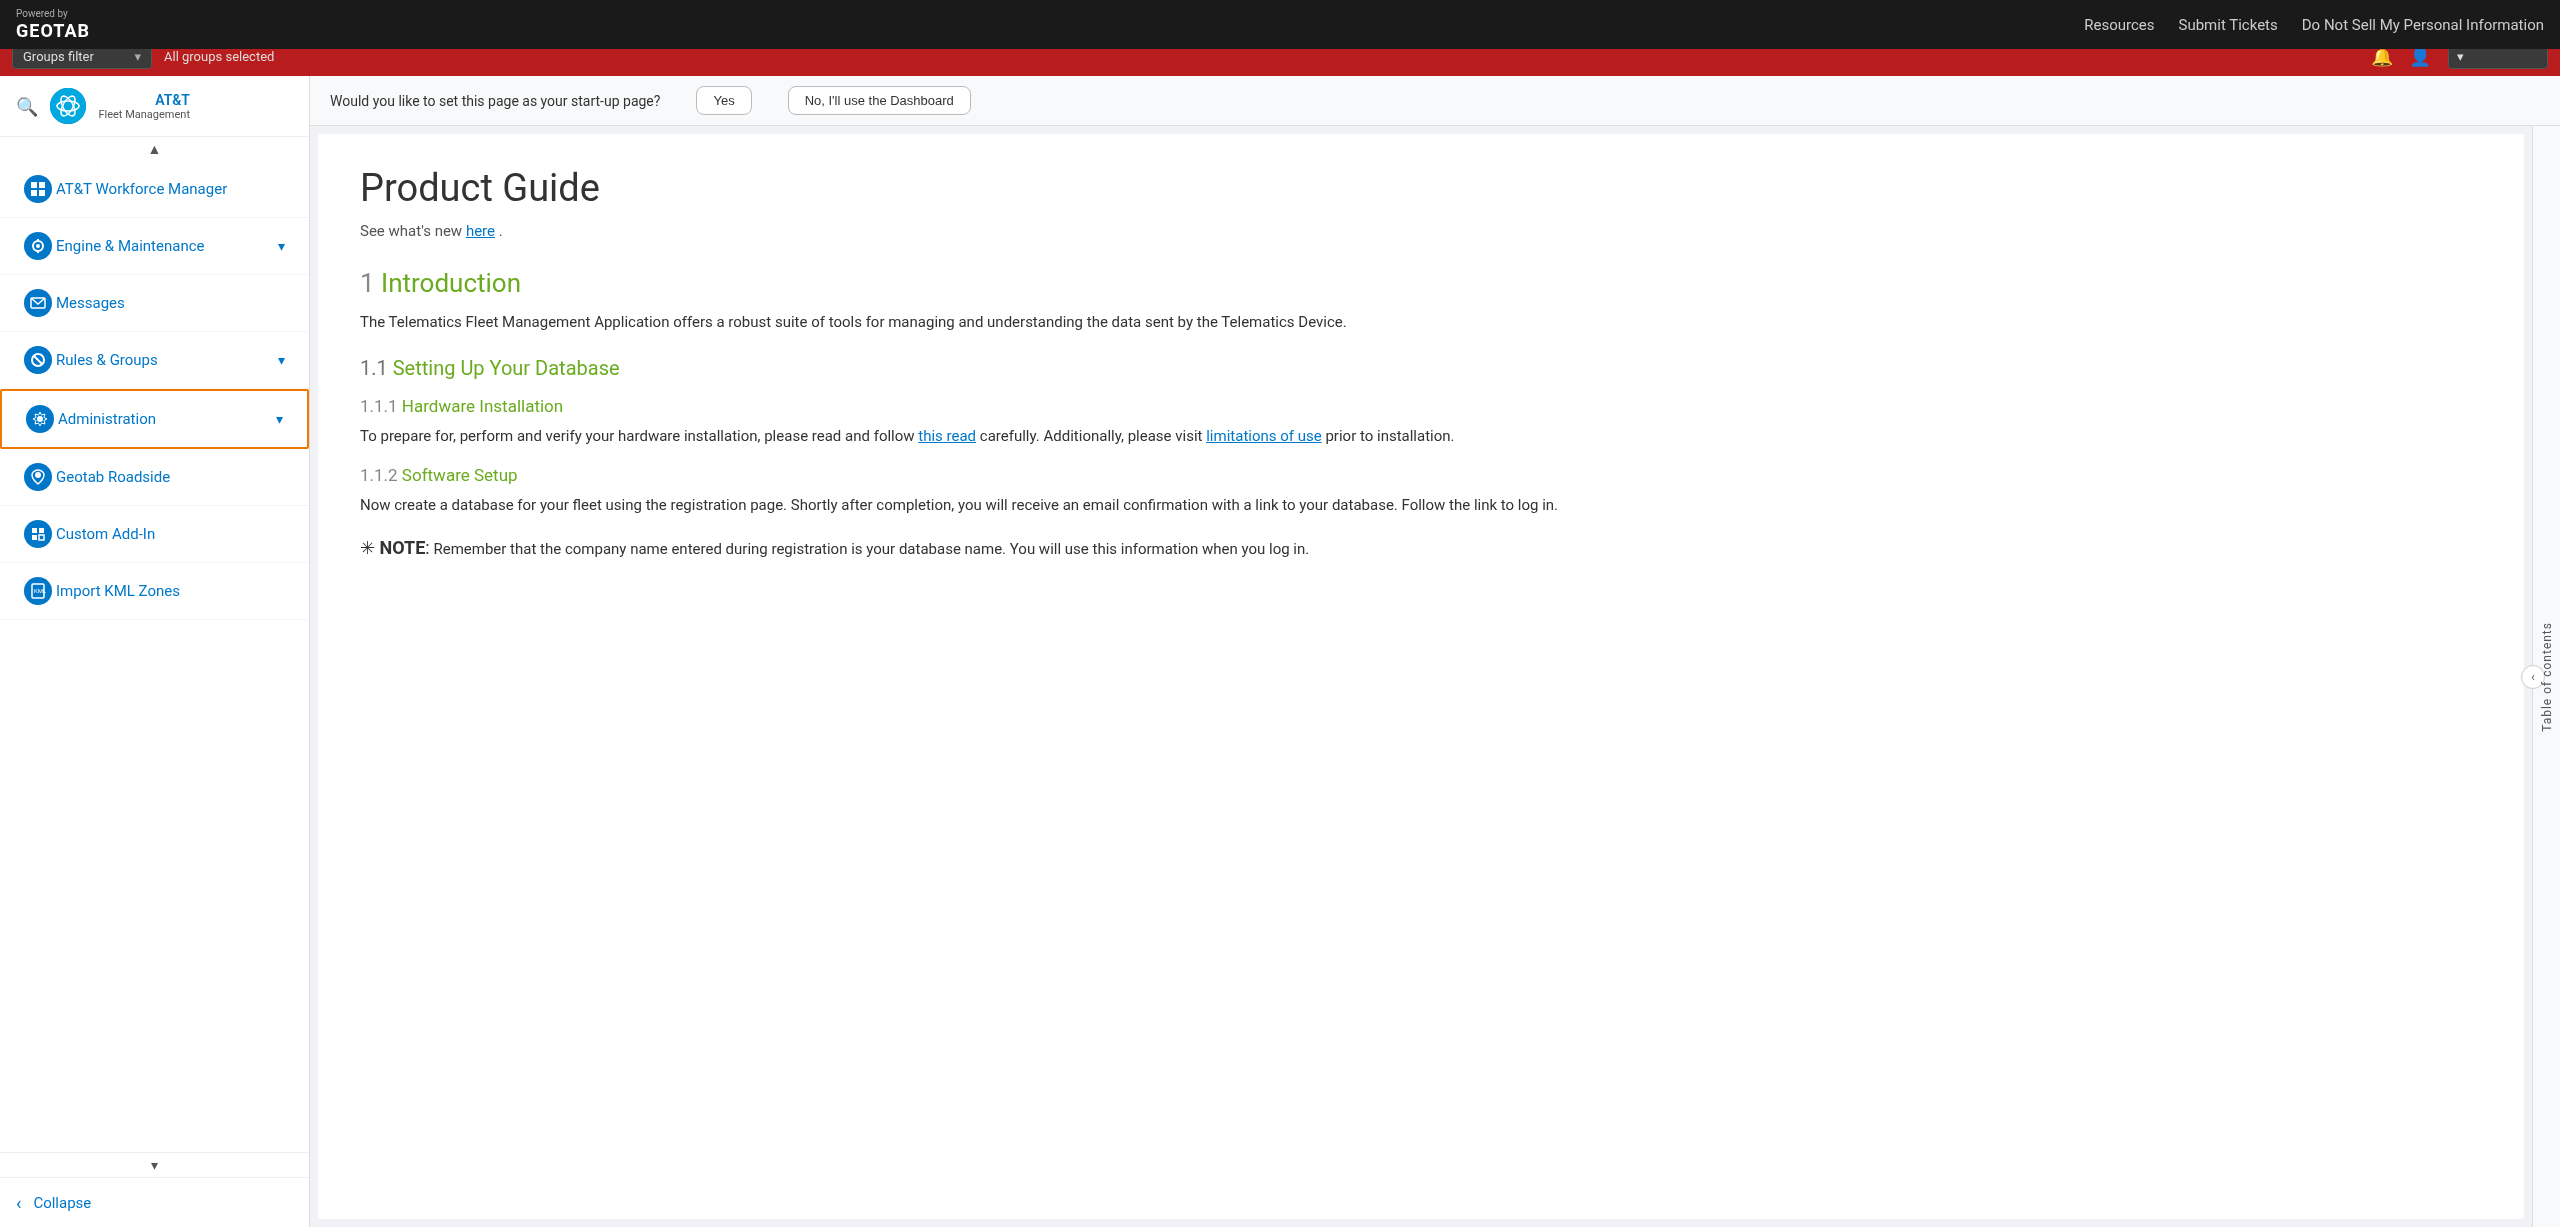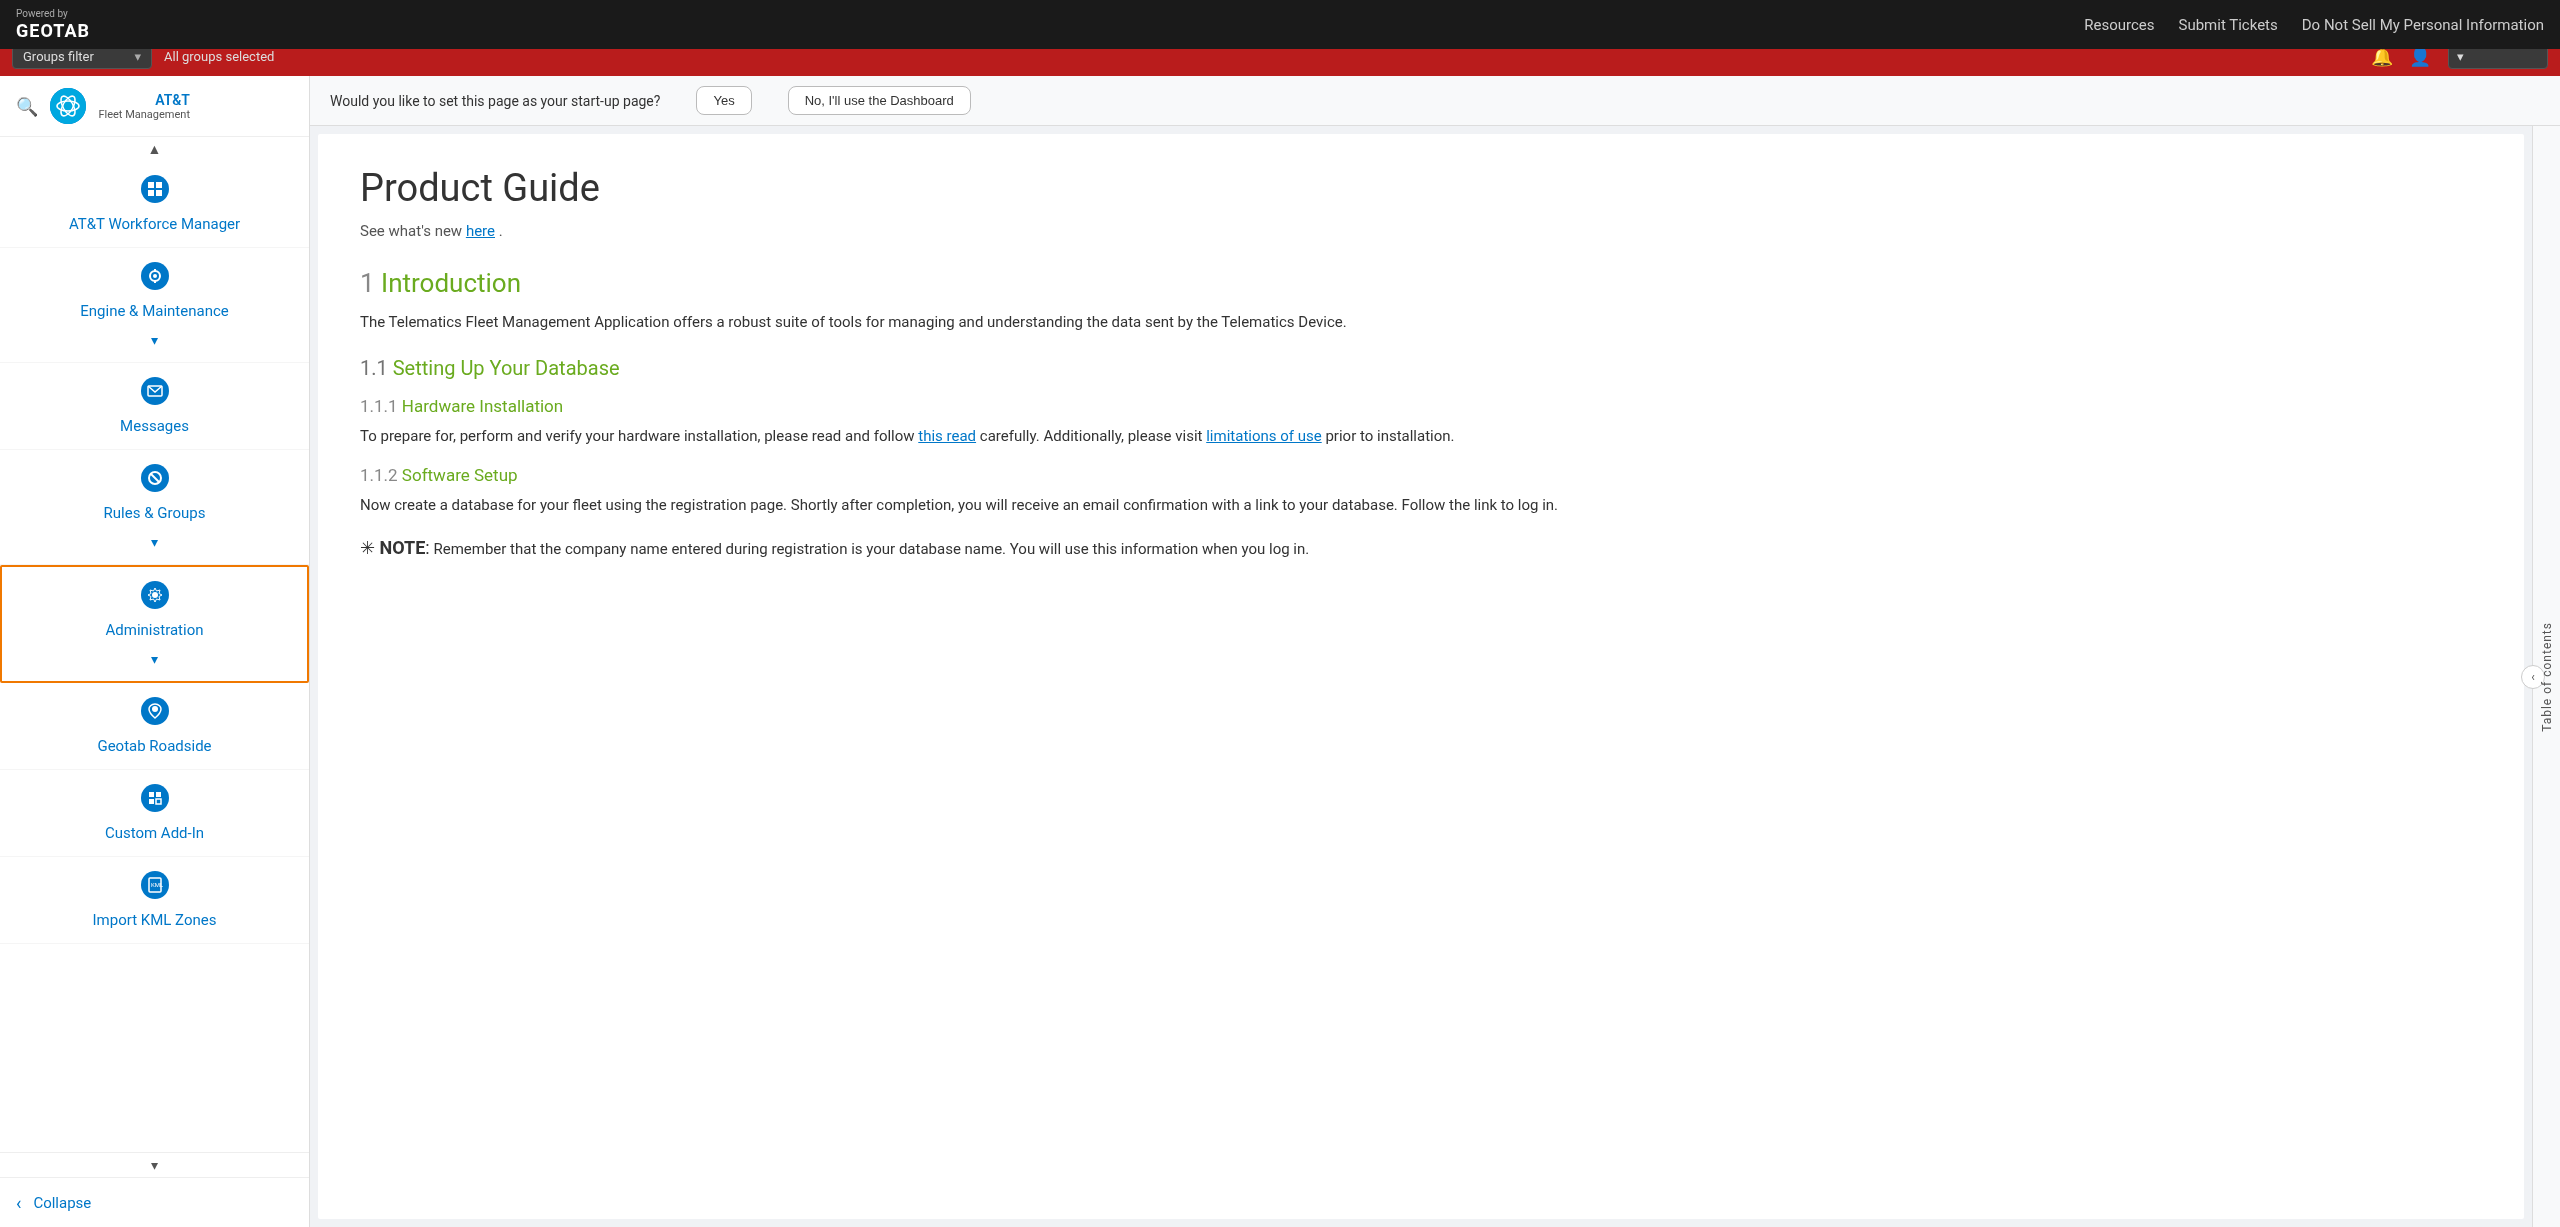--- a/index.html
+++ b/index.html
@@ -161,24 +161,23 @@
 
     .sidebar-nav {
       flex: 1;
       overflow-y: auto;
     }
     .nav-item {
       display: flex;
       align-items: center;
       padding: 14px 24px;
       cursor: pointer;
-      gap: 12px;
+      gap: 4px;
       border-bottom: 1px solid #f5f5f5;
       position: relative;
-      flex-direction: column;
     }
     .nav-item.active {
       border: 2px solid #f07800;
       background: #fff;
       border-radius: 2px;
     }
     .nav-item-icon {
       width: 28px;
       height: 28px;
       background: #0077c8;

